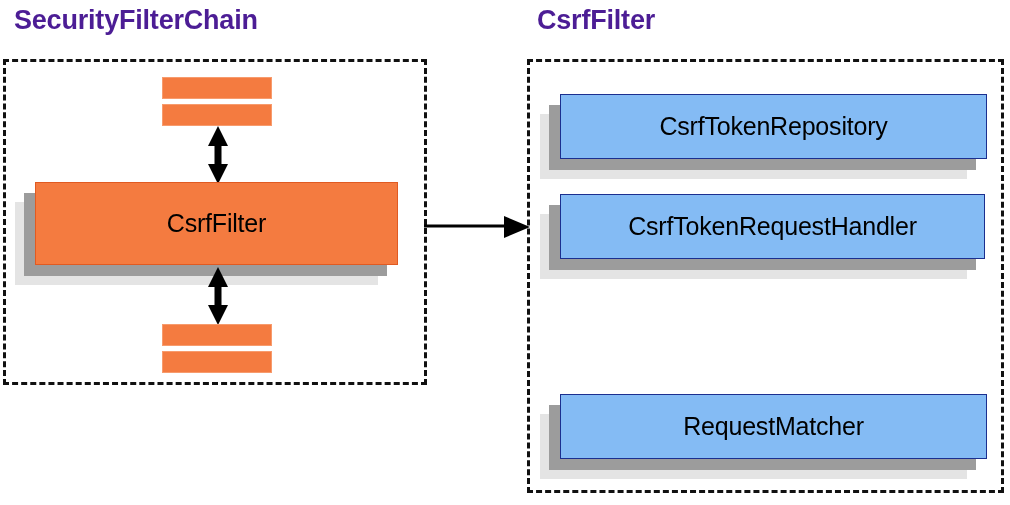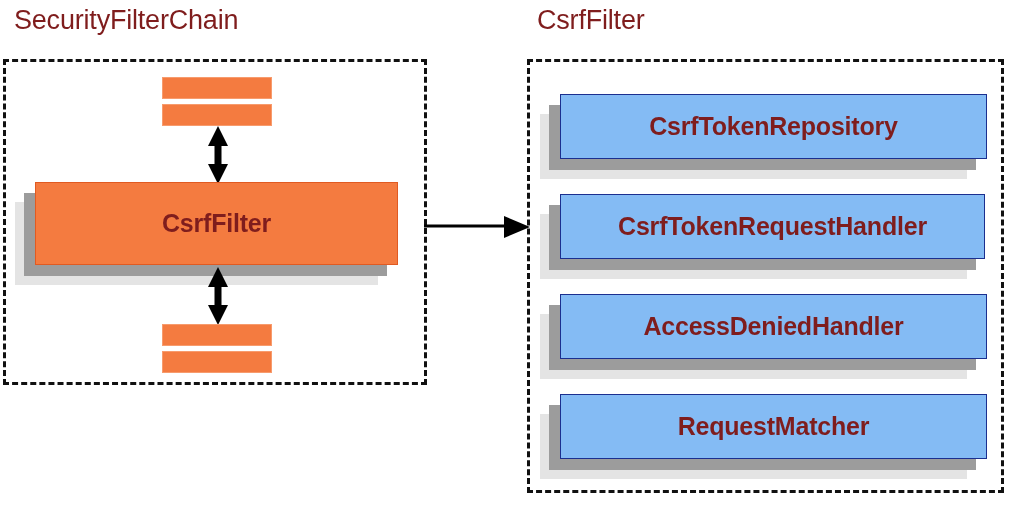--- a/index.html
+++ b/index.html
@@ -16,22 +16,22 @@
     width: 1010px;
     height: 505px;
     background: #ffffff;
     overflow: hidden;
   }
 
   
   .panel-title {
     position: absolute;
     font-size: 27px;
-    font-weight: normal;
-    color: #7f1d1d;
+    font-weight: bold;
+    color: #4c1d95;
     letter-spacing: -0.2px;
     white-space: nowrap;
     line-height: 1;
   }
   #title-left  { left: 14px;  top: 7px; }
   #title-right { left: 537px; top: 7px; }
 
   
   .dashed-panel {
     position: absolute;
@@ -59,22 +59,22 @@
     background: #9c9c9c;
   }
   .stack .layer.front {
     left: 20px; top: -20px;
     display: flex;
     align-items: center;
     justify-content: center;
   }
   .stack .label {
     font-size: 25px;
-    font-weight: bold;
-    color: #7f1d1d;
+    font-weight: normal;
+    color: #000000;
     white-space: nowrap;
     letter-spacing: -0.2px;
   }
 
   
   .stack.blue .layer.front {
     background: #84bbf4;
     border: 1.5px solid #1b2f8f;
   }
 
@@ -157,27 +157,20 @@
   </div>
 
   <div class="stack blue" style="left:540px; top:214px; width:427px; height:65px;">
     <div class="layer back2" style="width:427px; height:65px;"></div>
     <div class="layer back1" style="width:427px; height:65px;"></div>
     <div class="layer front" style="width:425px; height:65px;">
       <span class="label">CsrfTokenRequestHandler</span>
     </div>
   </div>
 
-  <div class="stack blue" style="left:540px; top:314px; width:427px; height:65px;">
-    <div class="layer back2" style="width:427px; height:65px;"></div>
-    <div class="layer back1" style="width:427px; height:65px;"></div>
-    <div class="layer front" style="width:427px; height:65px;">
-      <span class="label">AccessDeniedHandler</span>
-    </div>
-  </div>
 
   <div class="stack blue" style="left:540px; top:414px; width:427px; height:65px;padding-left:37px;">
     <div class="layer back2" style="width:427px; height:65px;"></div>
     <div class="layer back1" style="width:427px; height:65px;"></div>
     <div class="layer front" style="width:427px; height:65px;">
       <span class="label">RequestMatcher</span>
     </div>
   </div>
 
 </div>

